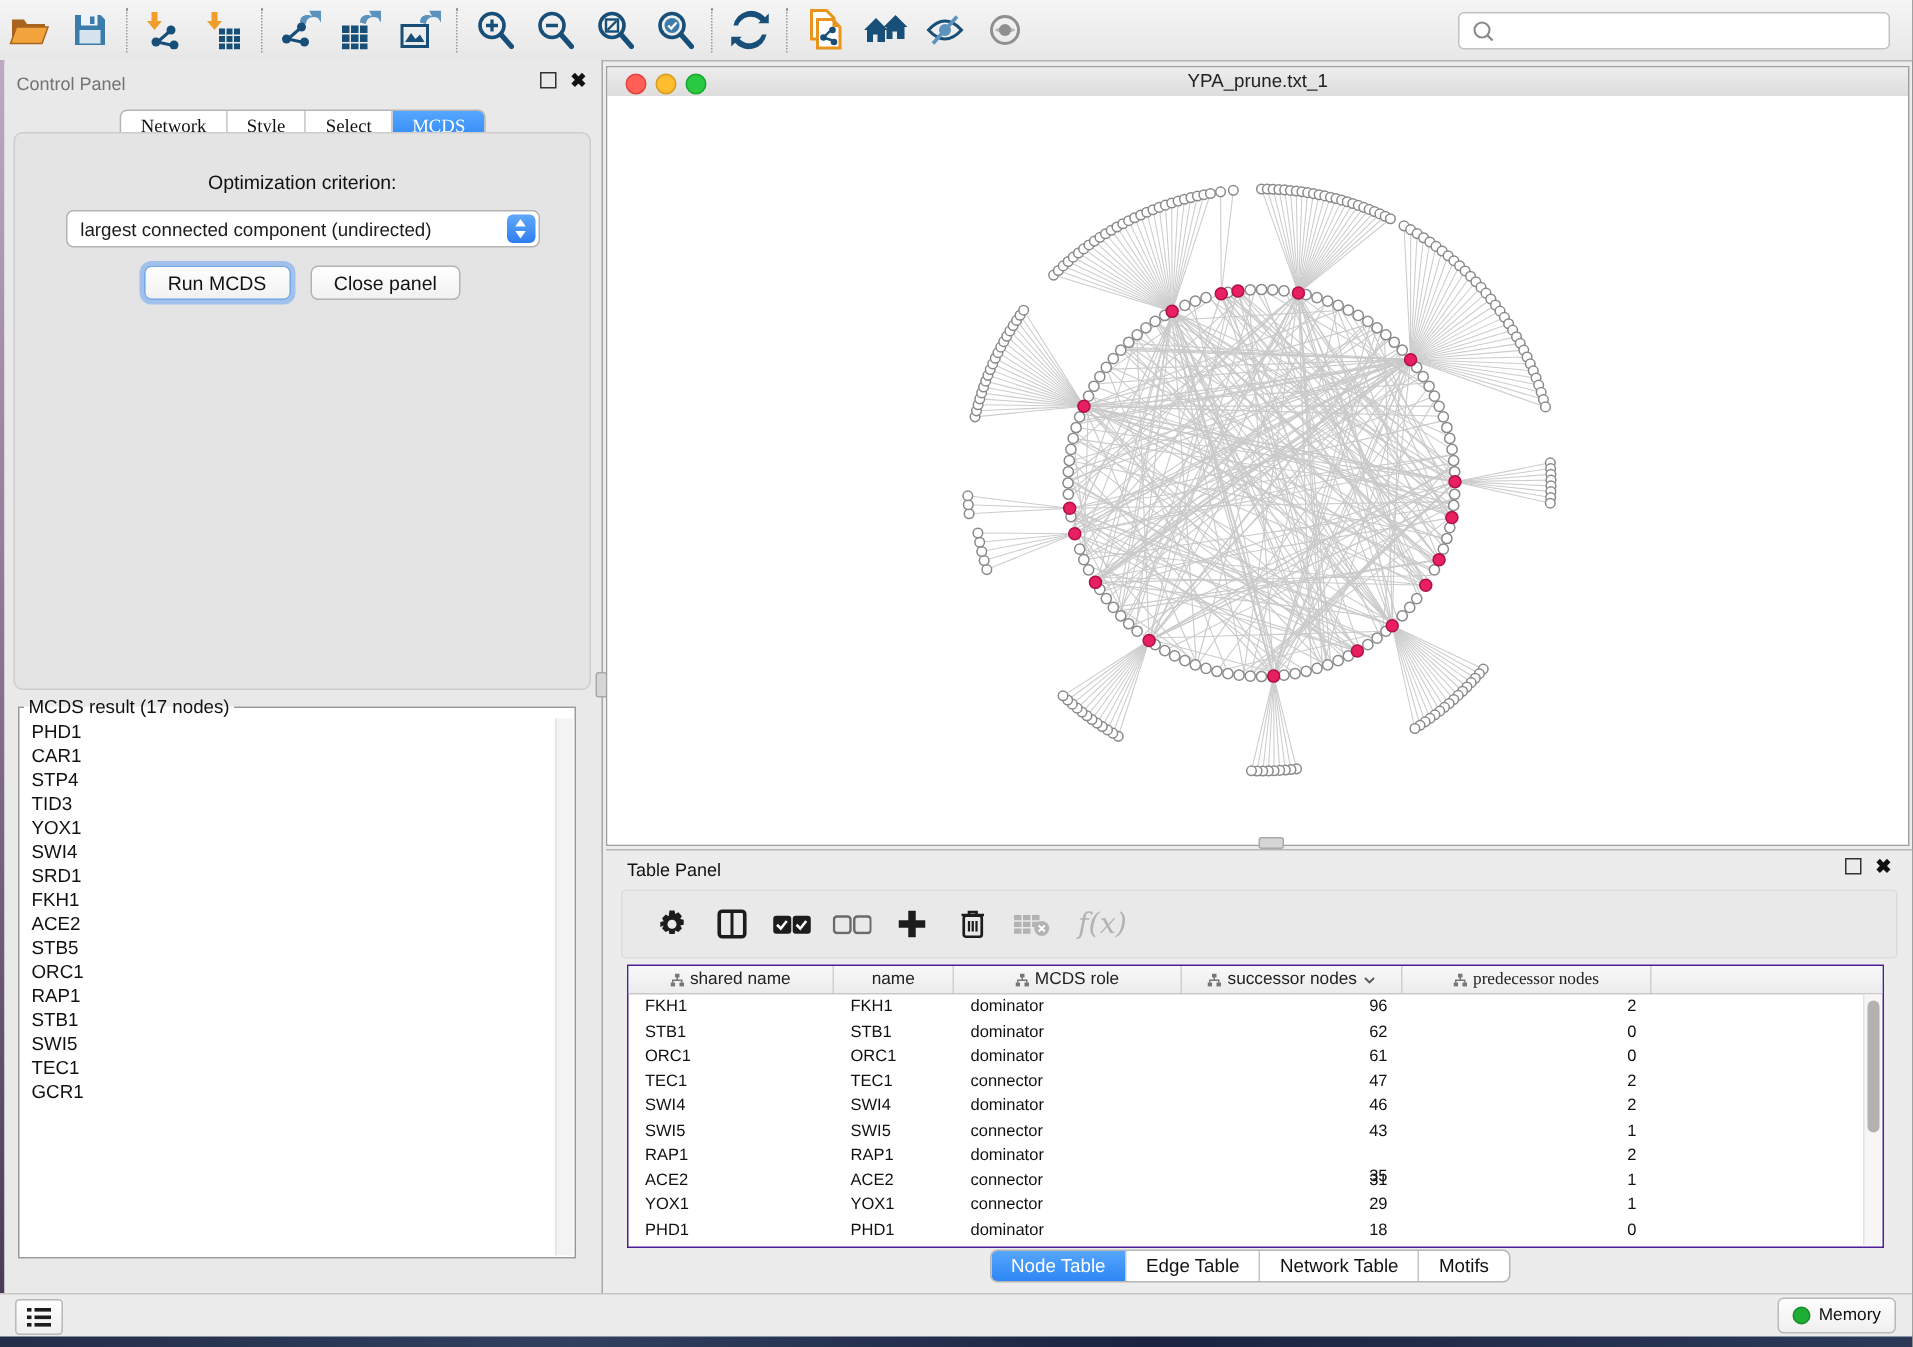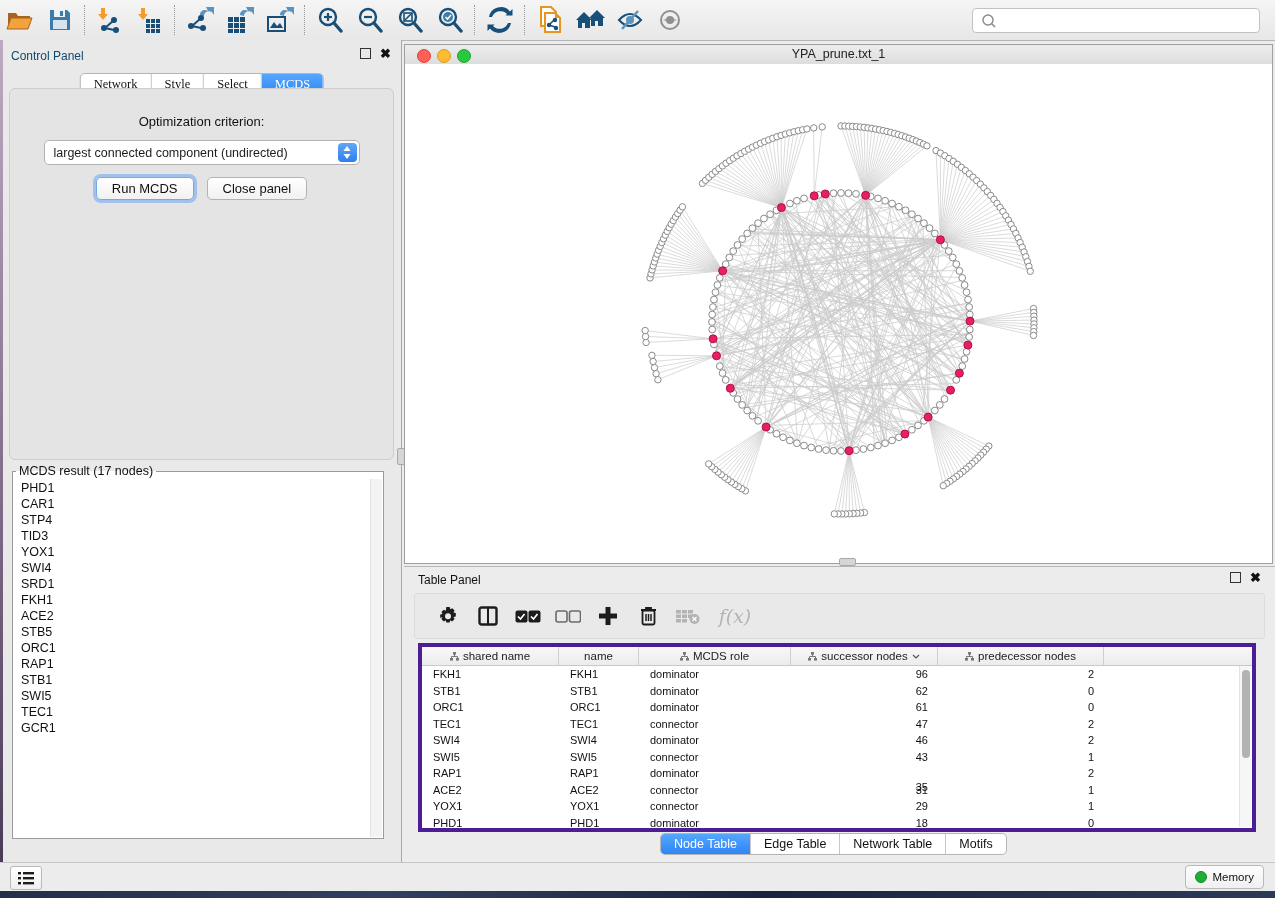--- a/index.html
+++ b/index.html
@@ -20,21 +20,21 @@
 
   
   .left-strip{position:absolute;left:0;top:40px;width:3px;height:822px;
               background:linear-gradient(#bcaac2,#8d7795 45%,#4a3c58);}
   .bottom-strip{position:absolute;left:0;top:890px;width:1275px;height:8px;
                 background:linear-gradient(90deg,#232e49,#31405f 30%,#1a2440 60%,#2c3a58);}
 
   
   .control-panel{position:absolute;left:3px;top:40px;width:398px;height:822px;background:#e9e9e9;
                  border-right:1px solid #a8a8a8;}
-  .panel-title{position:absolute;left:8px;top:9px;font-size:12px;color:#0c4a6e;}
+  .panel-title{position:absolute;left:8px;top:9px;font-size:12px;color:#737373;}
   .win-icons{position:absolute;top:8px;right:10px;display:flex;gap:9px;align-items:center;}
   .float-glyph{width:9px;height:9px;border:1.5px solid #333;display:inline-block;}
   .close-glyph{font-size:13px;font-weight:bold;color:#111;line-height:10px;}
 
   .seg-bar{display:inline-flex;background:#fff;border:1px solid #b5b5b5;border-radius:5px;overflow:hidden;}
   .seg{padding:3px 13px;font-size:12.5px;color:#111;border-left:1px solid #c6c6c6;white-space:nowrap;}
   .seg:first-child{border-left:none;}
   .seg.active{background:linear-gradient(#55a6fd,#2e86f5);color:#fff;}
   .ctl-tabs{position:absolute;top:33px;left:50%;transform:translateX(-50%);font-family:Liberation Serif, serif;}
 
@@ -80,21 +80,21 @@
   
   .table-panel{position:absolute;left:404px;top:566px;width:871px;height:296px;background:#ececec;
                border-top:1px solid #b7b7b7;box-sizing:border-box;}
   .tp-title{position:absolute;left:14px;top:6px;font-size:12px;color:#111;}
   .tp-toolbar{position:absolute;left:10px;right:10px;top:26px;height:46px;background:#e9e9e9;
               border:1px solid #dcdcdc;border-radius:3px;display:flex;align-items:center;gap:14px;padding-left:20px;box-sizing:border-box;}
   .tp-tool{display:flex;align-items:center;justify-content:center;width:26px;height:26px;}
   .fx{font-family:"DejaVu Serif",serif;font-style:italic;font-size:19px;color:#b3b3b3;}
 
   .dtable{position:absolute;left:14px;top:76px;width:838px;height:189px;background:#fff;
-          border:4px solid #4c1d95;box-sizing:border-box;overflow:hidden;}
+          border:1px solid #4c1d95;box-sizing:border-box;overflow:hidden;}
   .thead{display:flex;height:18px;background:linear-gradient(#f8f8f8,#ececec);border-bottom:1px solid #c9c9c9;}
   .th{display:flex;align-items:center;justify-content:center;gap:4px;font-size:11.5px;color:#222;
       border-right:1px solid #cfcfcf;box-sizing:border-box;overflow:hidden;}
   .trow{display:flex;height:16.5px;align-items:center;}
   .td{font-size:11px;color:#111;box-sizing:border-box;white-space:nowrap;overflow:hidden;}
   .td.num{text-align:right;padding-right:10px;}
   .td.txt{padding-left:11px;text-align:left;}
   .tbl-scroll{position:absolute;right:1px;top:19px;bottom:1px;width:11px;background:#f6f6f6;border-left:1px solid #e3e3e3;}
   .tbl-thumb{position:absolute;left:1.5px;top:4px;width:8px;height:88px;background:#b2b2b2;border-radius:4px;}
 
@@ -1124,21 +1124,21 @@
               <path d="M4.5 2v3M1.5 6V4.5h6V6" stroke="#777" fill="none"></path>
               <rect x="3" y="0" width="3" height="2.6" fill="#777"></rect>
               <rect x="0" y="6" width="3" height="2.6" fill="#777"></rect>
               <rect x="6" y="6" width="3" height="2.6" fill="#777"></rect>
             </svg>
             <span>successor nodes</span>
             <svg width="8" height="5" viewBox="0 0 8 5">
               <path d="M1 1l3 3 3-3" stroke="#555" fill="none" stroke-width="1.2"></path>
             </svg>
           </div>
-          <div class="th" style="width: 166px;">
+          <div class="th" style="width: 166px; font-family: Liberation Serif, serif;">
             <svg width="9" height="9" viewBox="0 0 9 9">
               <path d="M4.5 2v3M1.5 6V4.5h6V6" stroke="#777" fill="none"></path>
               <rect x="3" y="0" width="3" height="2.6" fill="#777"></rect>
               <rect x="0" y="6" width="3" height="2.6" fill="#777"></rect>
               <rect x="6" y="6" width="3" height="2.6" fill="#777"></rect>
             </svg>
             <span>predecessor nodes</span>
           </div>
           <div class="th" style="flex: 1 1 0%; border-right: none;"></div>
         </div>

